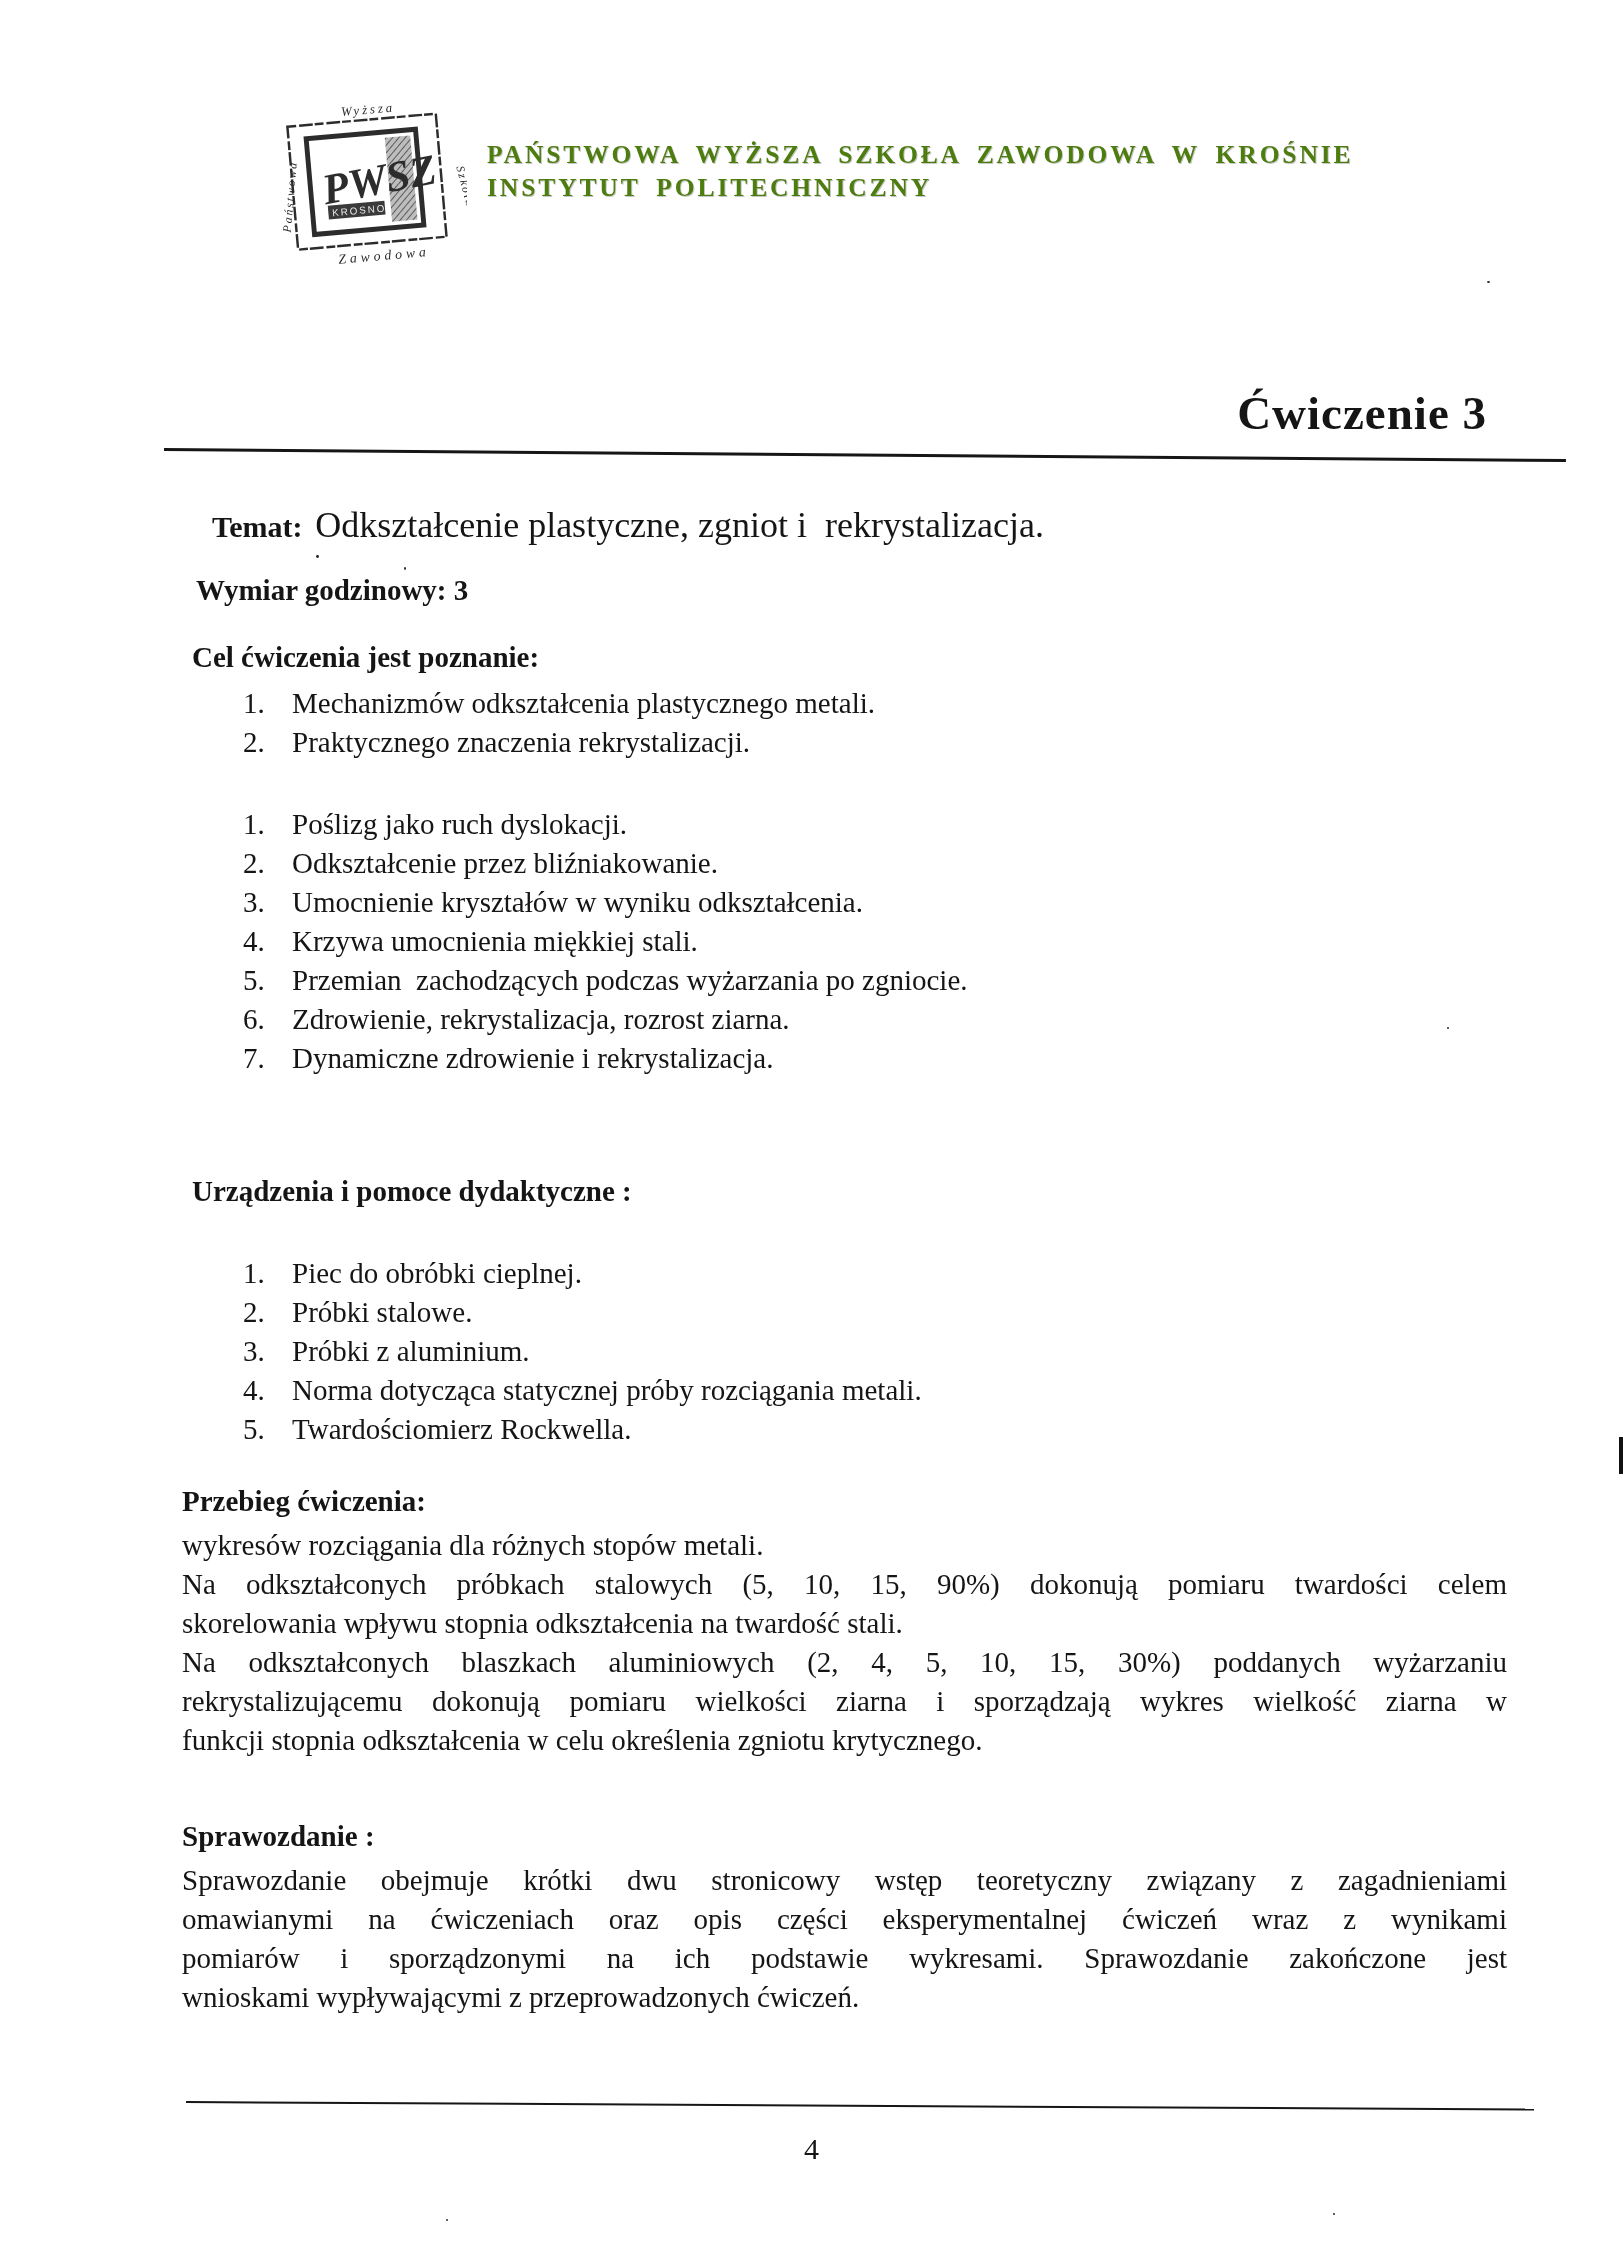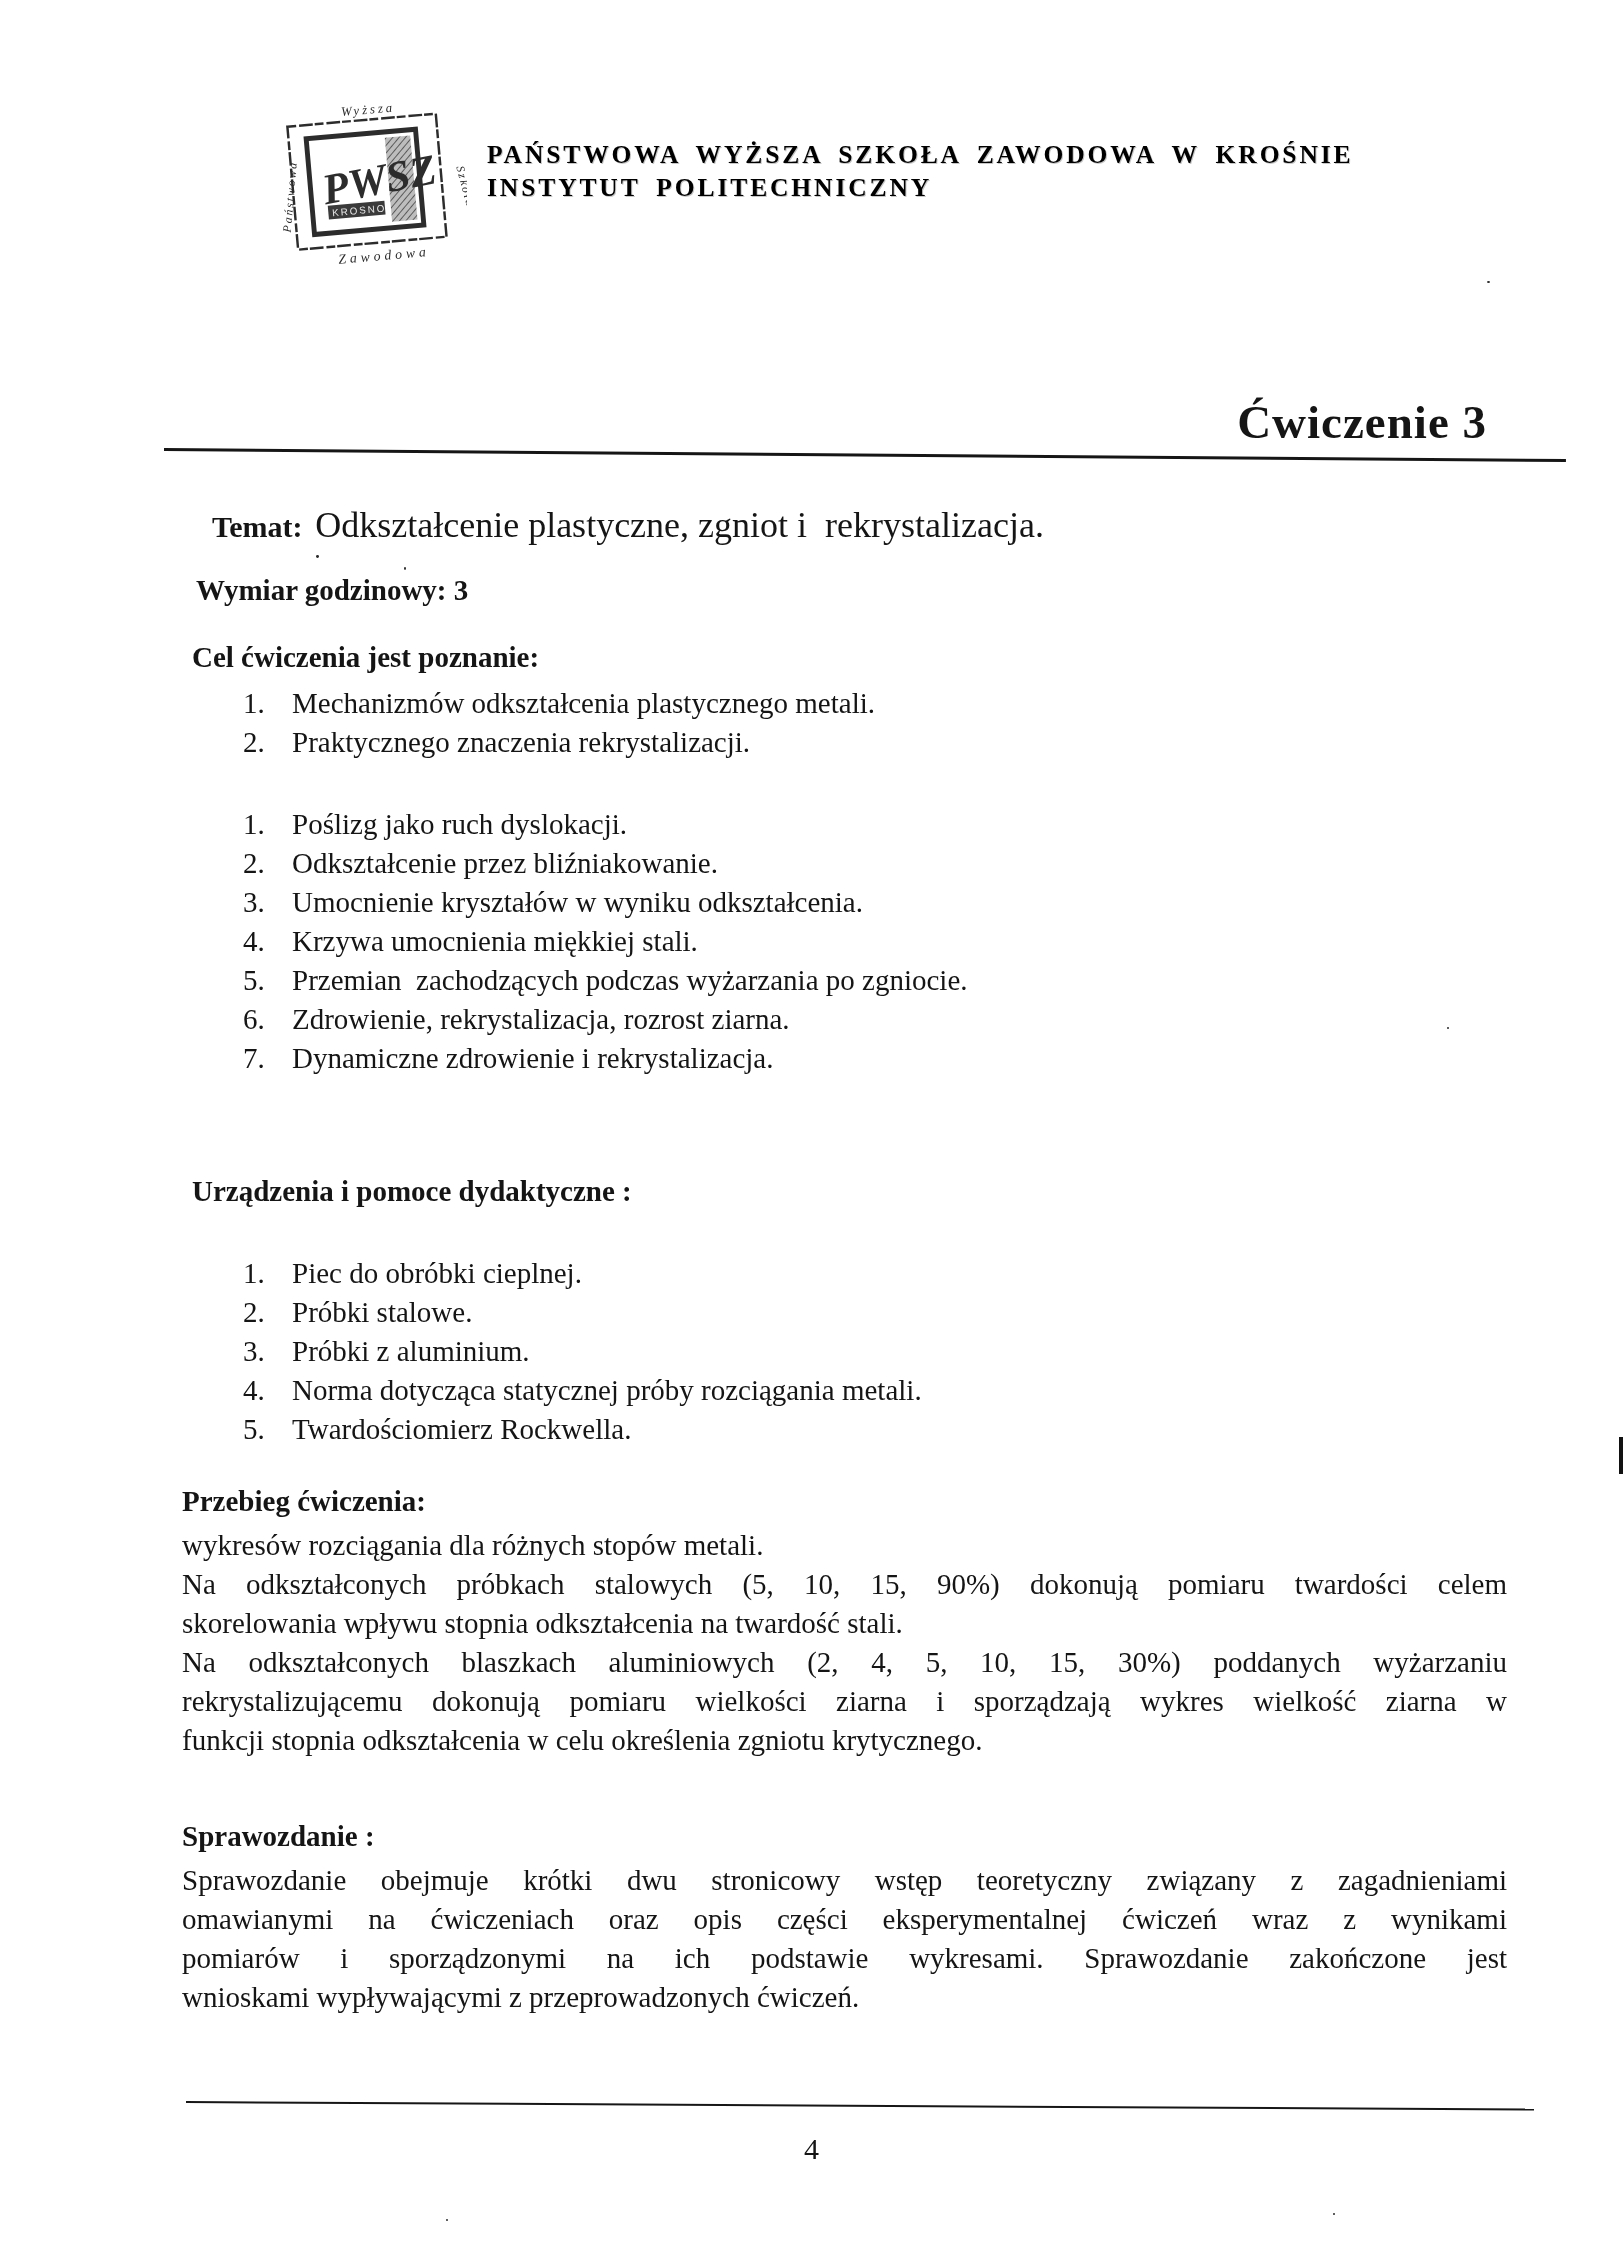--- a/index.html
+++ b/index.html
@@ -11,27 +11,27 @@
     overflow:hidden;
     font-family:"Liberation Serif","DejaVu Serif",serif;
     color:#151515;
   }
   
   .logo{position:absolute;left:271px;top:98px;width:196px;height:169px;}
   .institution{
     position:absolute;left:487px;top:138px;
     font-size:25.5px;line-height:33px;font-weight:700;
     letter-spacing:2.9px;word-spacing:6.9px;
-    color:#000000;
+    color:#4d7c0f;
     text-shadow:1px 1px 0 rgba(130,130,130,.45);
     white-space:nowrap;
   }
   
   .exercise{
-    position:absolute;top:395px;right:136px;
+    position:absolute;top:386px;right:136px;
     font-size:47px;font-weight:700;letter-spacing:1px;text-align:center;
   }
   .rule{position:absolute;height:2.9px;background:#161616;transform-origin:left center;}
   .rule-top{left:164px;top:448px;width:1402px;transform:rotate(0.45deg);}
   .rule-bottom{left:186px;top:2101px;width:1348px;height:2px;transform:rotate(0.32deg);}
   
   .topic-row{position:absolute;left:196px;top:486px;white-space:pre;}
   .topic-label{font-size:30px;font-weight:700;}
   .topic-title{font-size:36px;font-weight:400;margin-left:12.7px;}
   .hours{position:absolute;left:196px;top:574px;font-size:29px;font-weight:700;}

